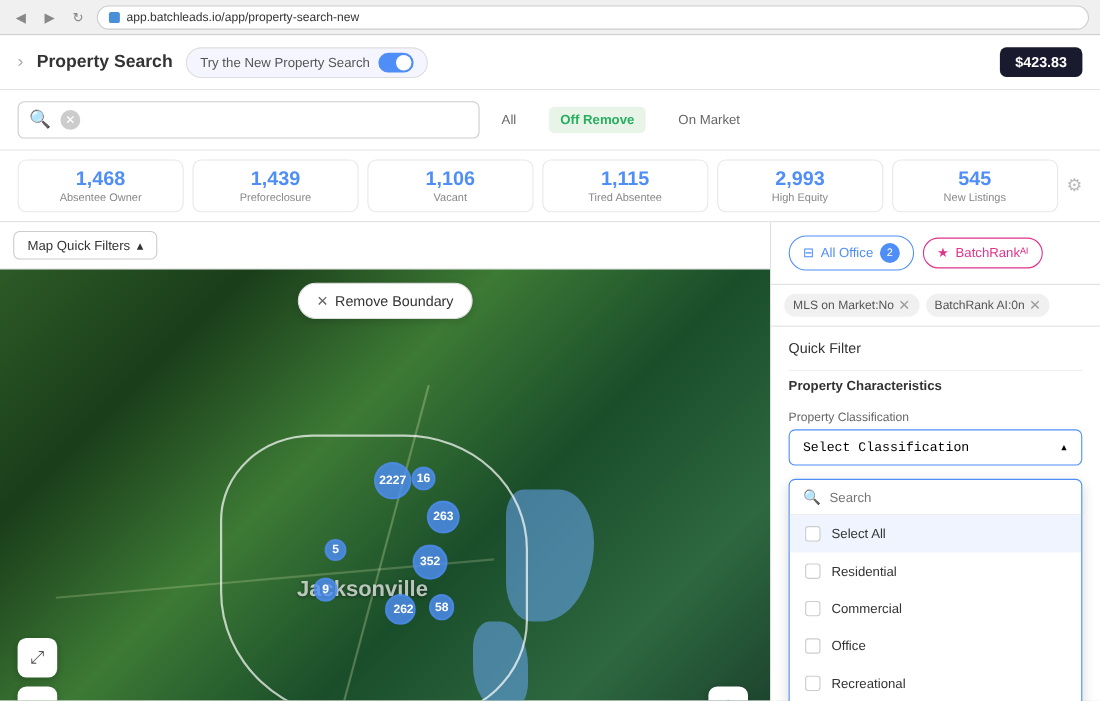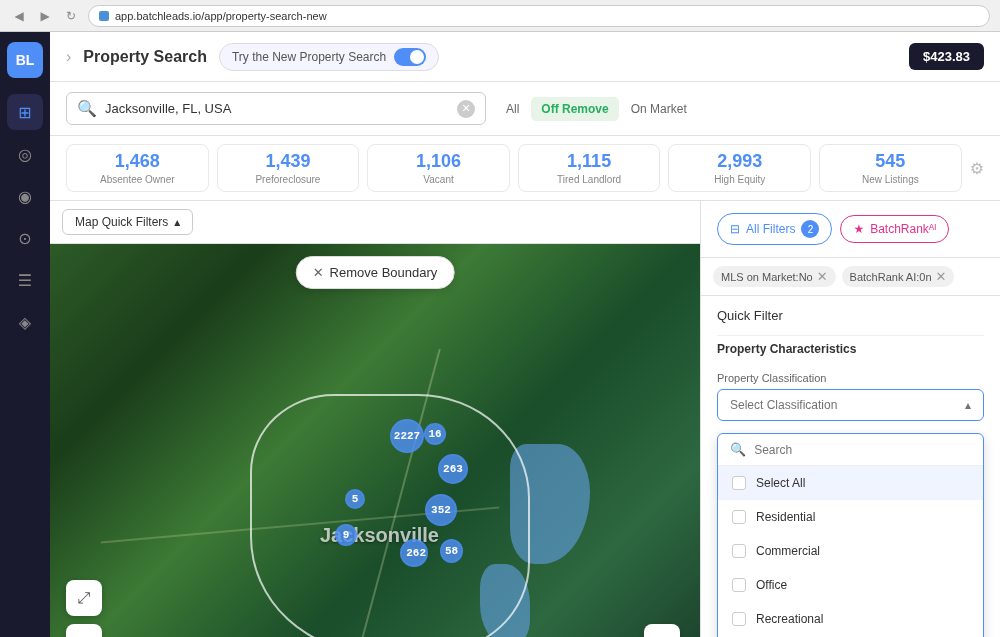--- a/index.html
+++ b/index.html
@@ -163,21 +163,21 @@
     .clear-btn {
       width: 18px; height: 18px;
       background: #ccc;
       border-radius: 50%;
       display: flex; align-items: center; justify-content: center;
       color: white; font-size: 11px; cursor: pointer;
     }
     .market-tabs {
       display: flex;
       align-items: center;
-      gap: 2px;
+      gap: 20px;
       font-size: 12px;
     }
     .market-tab {
       padding: 5px 10px;
       border-radius: 5px;
       cursor: pointer;
       color: #666;
     }
     .market-tab.active {
       background: #e8f4e8;
@@ -254,21 +254,20 @@
       background: rgba(79, 142, 247, 0.8);
       border: 2px solid rgba(79, 142, 247, 0.4);
       border-radius: 50%;
       display: flex;
       align-items: center;
       justify-content: center;
       color: white;
       font-size: 11px;
       font-weight: bold;
       cursor: pointer;
-      font-family: Liberation Mono, monospace;
     }
     .remove-boundary-btn {
       position: absolute;
       top: 12px;
       left: 50%;
       transform: translateX(-50%);
       background: white;
       border: 1px solid #ddd;
       border-radius: 20px;
       padding: 8px 16px;
@@ -484,49 +483,37 @@
   <div class="browser-nav-btn">▶</div>
   <div class="browser-nav-btn">↻</div>
   <div class="browser-url-bar">
     <div class="browser-favicon"></div>
     <span>app.batchleads.io/app/property-search-new</span>
   </div>
 </div>
 
 <div class="app-container">
 
-  <div class="sidebar">
-    <div class="sidebar-logo">
-      <span>BL</span>
-    </div>
-    <div class="sidebar-item active">⊞</div>
-    <div class="sidebar-item">◎</div>
-    <div class="sidebar-item">◉</div>
-    <div class="sidebar-item">⊙</div>
-    <div class="sidebar-item">☰</div>
-    <div class="sidebar-item">◈</div>
-  </div>
 
   <div class="main-content">
 
     <div class="header">
       <div style="color:#aaa; font-size:16px;">›</div>
       <div class="header-title">Property Search</div>
       <div class="try-new-badge">
         <span>Try the New Property Search</span>
         <div class="toggle-on"></div>
       </div>
       <div class="header-spacer"></div>
       <div class="credit-badge">$423.83</div>
     </div>
 
     <div class="search-area">
       <div class="search-box">
         <span style="color:#aaa;">🔍</span>
-        <input type="text" style="width: 250px;" value="Jacksonville, FL, USA">
         <div class="clear-btn">✕</div>
       </div>
       <div class="market-tabs">
         <div class="market-tab">All</div>
         <div class="market-tab active">Off Remove</div>
         <div class="market-tab">On Market</div>
       </div>
     </div>
 
     <div class="stats-row">
@@ -537,21 +524,21 @@
       <div class="stat-card">
         <div class="stat-number">1,439</div>
         <div class="stat-label">Preforeclosure</div>
       </div>
       <div class="stat-card">
         <div class="stat-number">1,106</div>
         <div class="stat-label">Vacant</div>
       </div>
       <div class="stat-card">
         <div class="stat-number">1,115</div>
-        <div class="stat-label">Tired Landlord</div>
+        <div class="stat-label">Tired Absentee</div>
       </div>
       <div class="stat-card">
         <div class="stat-number">2,993</div>
         <div class="stat-label">High Equity</div>
       </div>
       <div class="stat-card">
         <div class="stat-number">545</div>
         <div class="stat-label">New Listings</div>
       </div>
       <div class="stat-gear">⚙</div>
@@ -616,21 +603,21 @@
           </div>
           <div class="map-zoom-plus">+</div>
         </div>
       </div>
 
       <div class="filter-panel">
 
         <div class="filter-header">
           <button class="filter-btn">
             <span>⊟</span>
-            <span>All Filters</span>
+            <span>All Office</span>
             <div class="filter-count">2</div>
           </button>
           <button class="batchrank-btn">
             <span>★</span>
             <span>BatchRankᴬᴵ</span>
           </button>
         </div>
 
         <div class="active-filters">
           <div class="filter-tag">
@@ -644,21 +631,21 @@
         </div>
 
         <div class="filter-body">
           <div class="quick-filter-title">Quick Filter</div>
 
           <div class="section-title">Property Characteristics</div>
 
           <span class="form-label">Property Classification</span>
 
           <div class="dropdown-overlay">
-            <div class="select-box" style="color:#737373; border-color:#4f8ef7;">
+            <div class="select-box" style="color:#000000; border-color:#4f8ef7;font-family:Liberation Mono, monospace;">
               <span>Select Classification</span>
               <span>▴</span>
             </div>
             <div class="dropdown-open">
               <div class="dropdown-search">
                 <span style="color:#aaa; font-size:13px;">🔍</span>
                 <input class="dropdown-search-input" type="text" placeholder="Search" value="" style="">
               </div>
               <div class="dropdown-item highlighted">
                 <div class="checkbox"></div>

